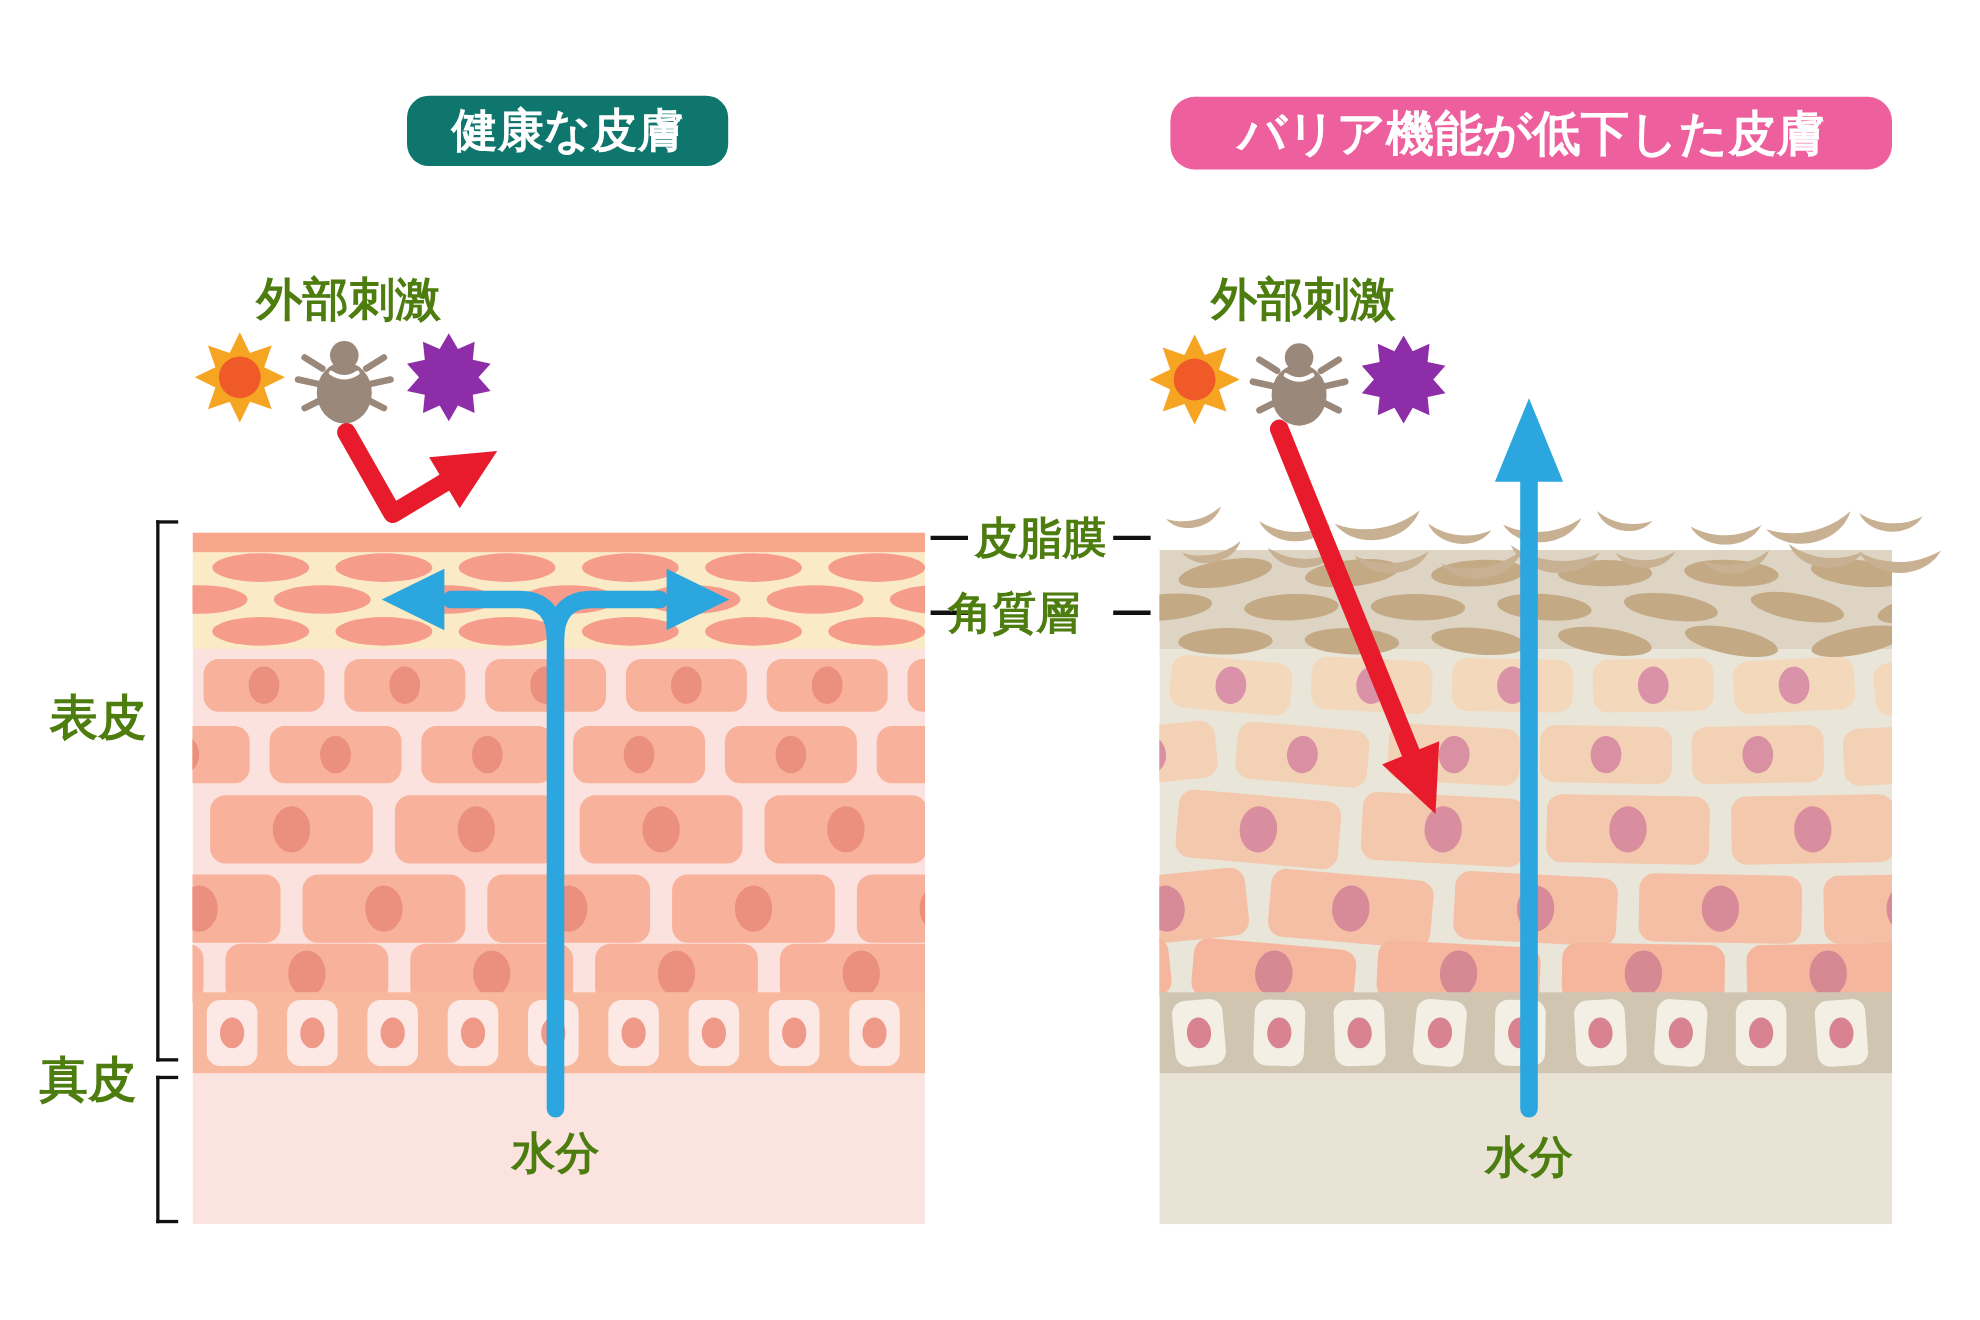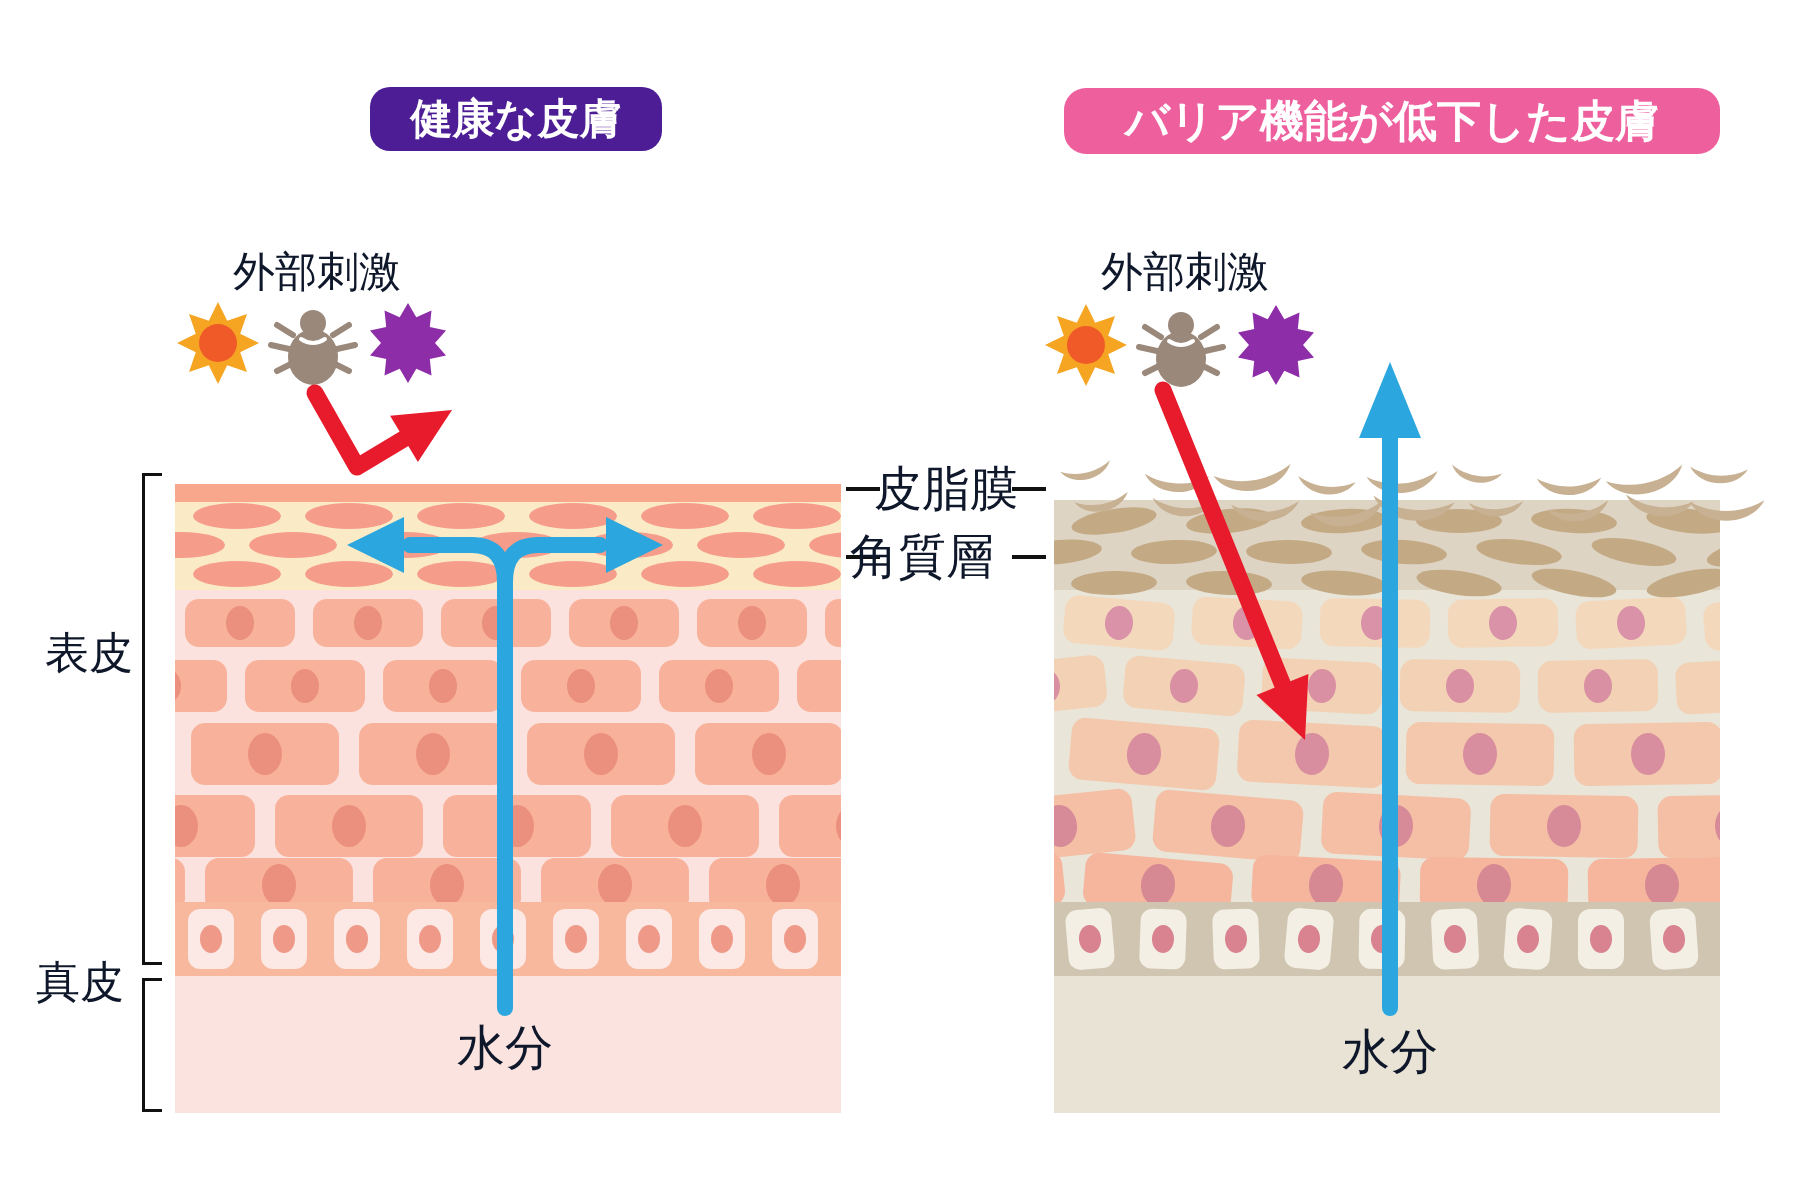--- a/index.html
+++ b/index.html
@@ -3,31 +3,31 @@
 <meta charset="utf-8">
 <style>
   html,body{margin:0;padding:0;}
   body{width:1800px;height:1200px;background:#ffffff;position:relative;overflow:hidden;
        font-family:"Liberation Sans","DejaVu Sans",sans-serif;}
   #scene{position:absolute;left:0;top:0;z-index:1;}
   .badge{position:absolute;display:flex;align-items:center;justify-content:center;
          color:#fff;font-weight:700;z-index:2;white-space:nowrap;}
   #badge-left{left:370px;top:87px;width:292px;height:64px;border-radius:20px;font-size:42px;}
   #badge-right{left:1064px;top:88px;width:656px;height:66px;border-radius:22px;font-size:44px;text-align:right;}
-  .jp{position:absolute;transform:translate(-50%,-50%);color:#0f172a;white-space:nowrap;
-      font-weight:400;z-index:2;}
-  .f42{font-size:42px;} .f40{font-size:48px;} .f44{font-size:44px;}
+  .jp{position:absolute;transform:translate(-50%,-50%);color:#4d7c0f;white-space:nowrap;
+      font-weight:700;z-index:2;}
+  .f42{font-size:42px;} .f40{font-size:40px;} .f44{font-size:44px;}
   .bracket{position:absolute;width:17px;border:3px solid #111;border-right:none;z-index:2;}
   #bracket-epidermis{left:142px;top:473px;height:486px;}
   #bracket-dermis{left:142px;top:978px;height:128px;}
 </style>
 </head>
 <body>
 
-<div class="badge" id="badge-left" style="background: #4c1d95;">
+<div class="badge" id="badge-left" style="background: #0f766e;">
   <span>健康な皮膚</span>
 </div>
 <div class="badge" id="badge-right" style="background: rgb(238, 95, 158);">
   <span>バリア機能が低下した皮膚</span>
 </div>
 
 <div class="jp f42" style="left:317px;top:272px;">外部刺激</div>
 <div class="jp f42" style="left:1185px;top:272px;">外部刺激</div>
 
 <div class="jp f40" style="left:946px;top:489px;">皮脂膜</div>

